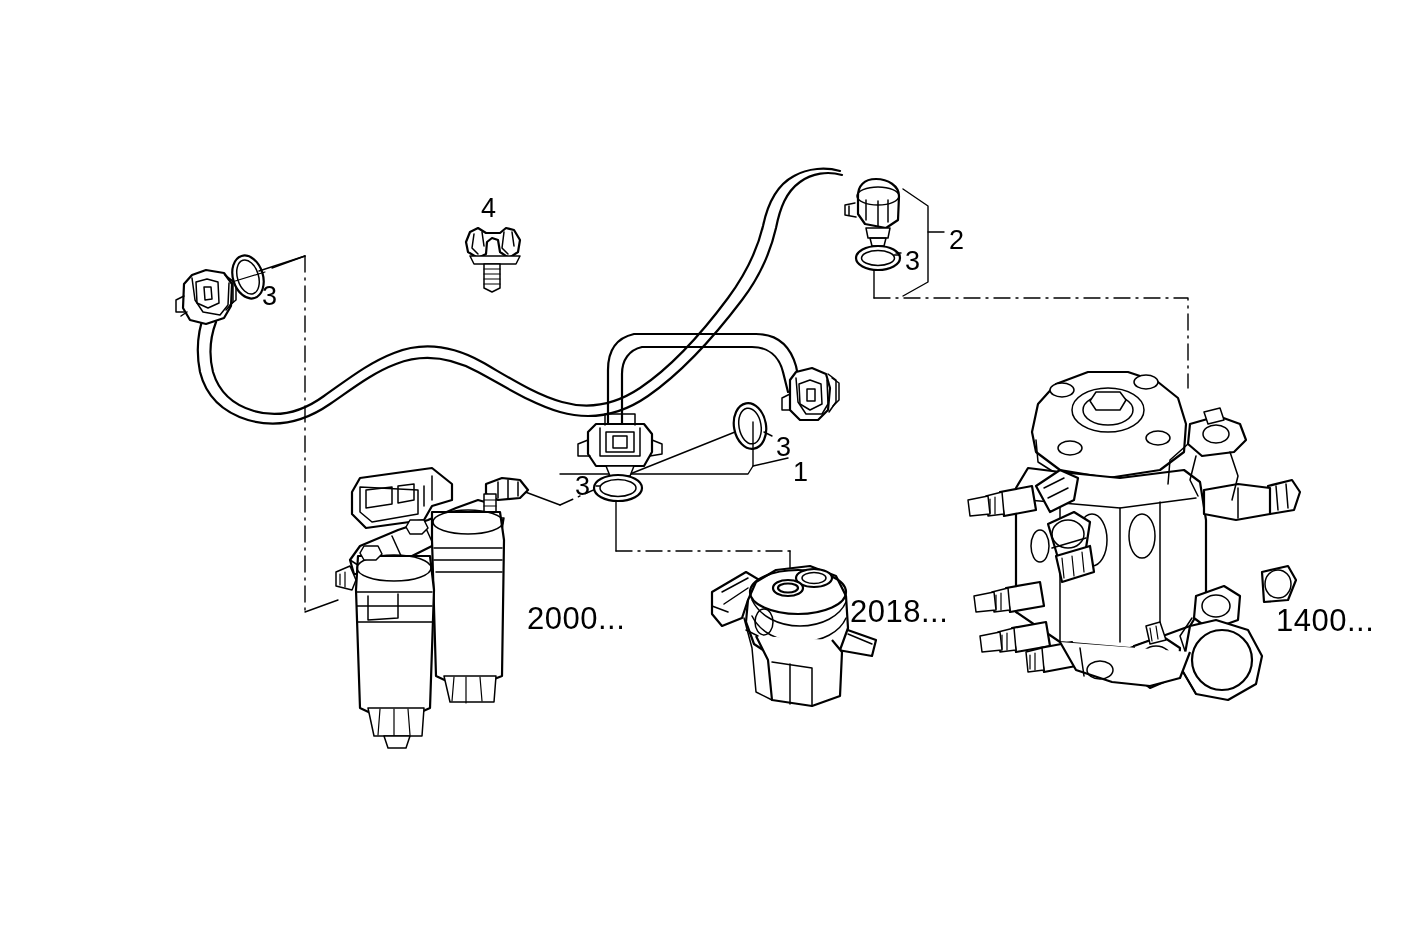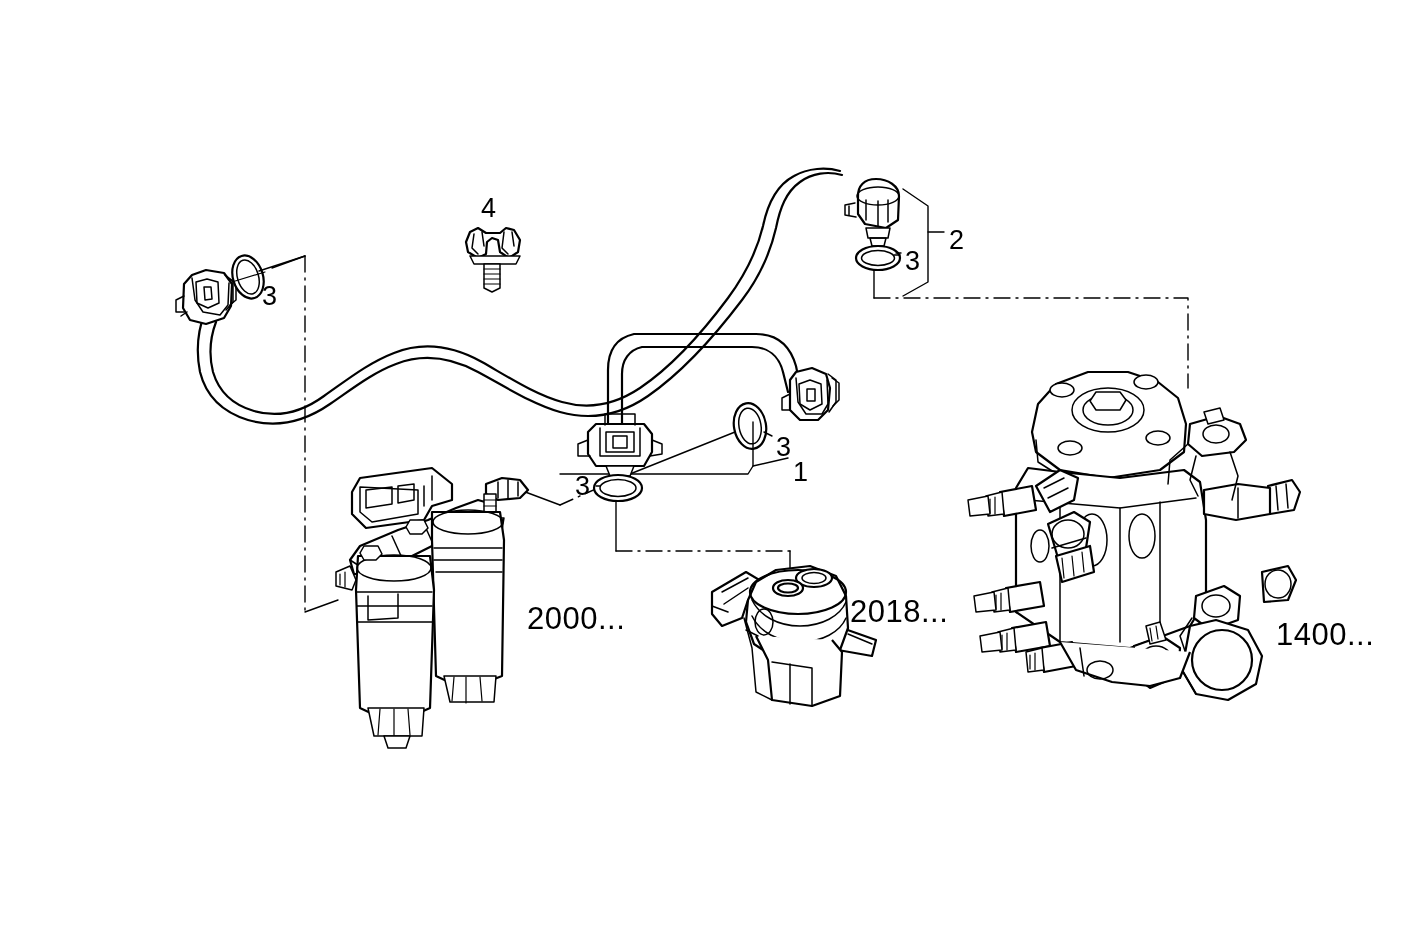--- a/index.html
+++ b/index.html
@@ -374,15 +374,15 @@
 <div class="lbl num" style="left:776px;top:434px;">3</div>
 
 <div class="lbl num" style="left:793px;top:459px;">1</div>
 
 <div class="lbl num" style="left:575px;top:473px;">3</div>
 
 <div class="lbl grp" style="left:527px;top:603px;">2000...</div>
 
 <div class="lbl grp" style="left:850px;top:596px;">2018...</div>
 
-<div class="lbl grp" style="left:1276px;top:605px;margin-top:14px;">1400...</div>
+<div class="lbl grp" style="left:1276px;top:605px;">1400...</div>
 
 </div>
 
 </body></html>

